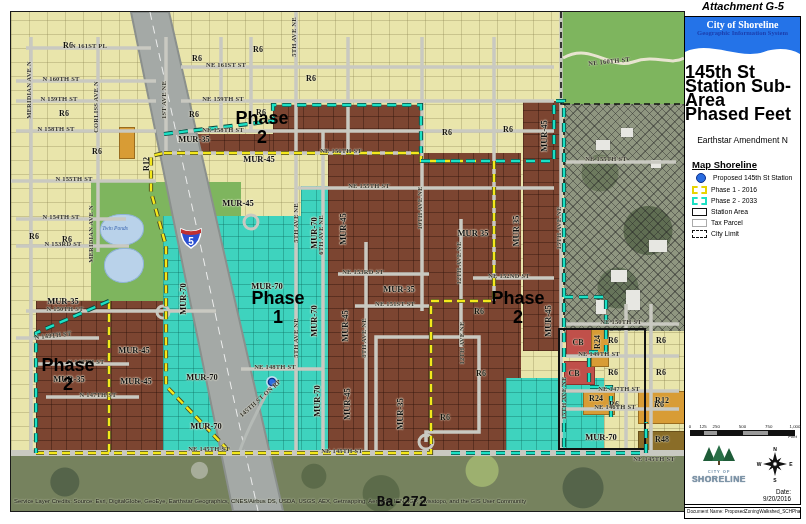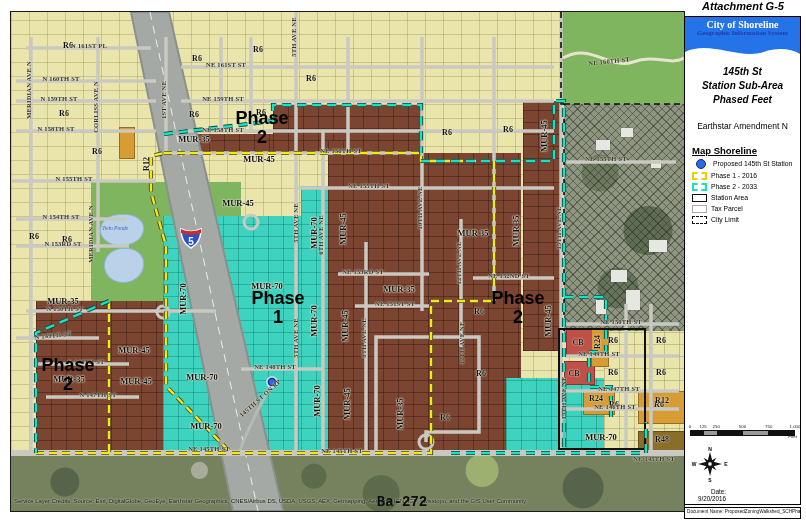--- a/index.html
+++ b/index.html
@@ -61,21 +61,21 @@
   .attach{position:absolute;left:686px;top:0px;width:114px;text-align:center;
           font-size:11px;font-weight:bold;font-style:italic;color:#000;}
   .panel{position:absolute;left:684px;top:16px;width:117px;height:489px;border:1.5px solid #000;
          background:#fff;box-sizing:border-box;}
   .banner{position:relative;height:40px;background:#2473e8;overflow:hidden;}
   .b1{font-family:"Liberation Serif",serif;font-weight:bold;color:#fff;font-size:10px;
       text-align:center;padding-top:2px;}
   .b2{font-family:"Liberation Serif",serif;font-weight:bold;color:#1b3fae;font-size:6.6px;
       text-align:center;margin-top:-1px;}
   .bwave{position:absolute;left:0;bottom:-1px;width:100%;height:14px;}
-  .ptitle{font-size:10px;font-weight:bold;text-align:center;margin-top:8px;line-height:14px;color:#000;font-style:italic;}
+  .ptitle{font-size:18px;font-weight:bold;margin-top:8px;line-height:14px;color:#000;}
   .psub{font-size:8.5px;text-align:center;margin-top:14px;color:#000;}
   .mfeat{font-size:9.5px;font-weight:bold;text-decoration:underline;margin:14px 0 3px 7px;color:#000;}
   .leg{margin-left:7px;}
   .leg-row{display:flex;align-items:center;gap:4px;margin-top:3px;font-size:6.8px;color:#000;}
   .leg-sw{flex:0 0 auto;width:15px;height:8px;box-sizing:border-box;background:#fff;}
   .leg-dot{flex:0 0 auto;width:8px;height:8px;border-radius:50%;margin:0 3px 0 4px;}
   .leg-lab{line-height:1.15;}
   .pbottom{position:absolute;left:0;bottom:2px;width:100%;}
   .scalewrap{position:relative;margin:0 5px 3px 5px;height:16px;}
   .sticks{position:relative;height:6px;font-size:4.4px;color:#222;}
@@ -365,20 +365,30 @@
             <span style="left: 12.5%;">125</span>
             <span style="left: 25%;">250</span>
             <span style="left: 50%;">500</span>
             <span style="left: 75%;">750</span>
             <span style="left: 100%;">1,000</span>
           </div>
         <div class="sbar"></div>
         <div class="sfeet">Feet</div>
       </div>
       <div class="logo-row">
+        <div class="logo">
+          <svg width="40" height="22" viewBox="0 0 40 22">
+            <polygon points="10,2 16,16 4,16" fill="#1e5c38"></polygon>
+            <polygon points="20,0 27,16 13,16" fill="#2a7048"></polygon>
+            <polygon points="30,3 36,16 24,16" fill="#1e5c38"></polygon>
+            <rect x="19" y="16" width="2" height="4" fill="#5a4326"></rect>
+          </svg>
+          <div class="logo-cityof">CITY OF</div>
+          <div class="logo-name">SHORELINE</div>
+        </div>
         <div class="comp">
           <svg width="38" height="38" viewBox="-19 -19 38 38">
             <text x="0" y="-13" font-size="5" text-anchor="middle" font-weight="bold" fill="#000">N</text>
             <text x="16" y="2" font-size="5" text-anchor="middle" font-weight="bold" fill="#000">E</text>
             <text x="0" y="18" font-size="5" text-anchor="middle" font-weight="bold" fill="#000">S</text>
             <text x="-16" y="2" font-size="5" text-anchor="middle" font-weight="bold" fill="#000">W</text>
             <polygon points="0,-12 2.5,-2.5 12,0 2.5,2.5 0,12 -2.5,2.5 -12,0 -2.5,-2.5" fill="#111"></polygon>
             <polygon points="0,-9 1.8,-1.8 9,0 1.8,1.8 0,9 -1.8,1.8 -9,0 -1.8,-1.8" fill="#111" transform="rotate(45)"></polygon>
             <circle cx="0" cy="0" r="2.2" fill="#fff" stroke="#111" stroke-width=".8"></circle>
           </svg>

